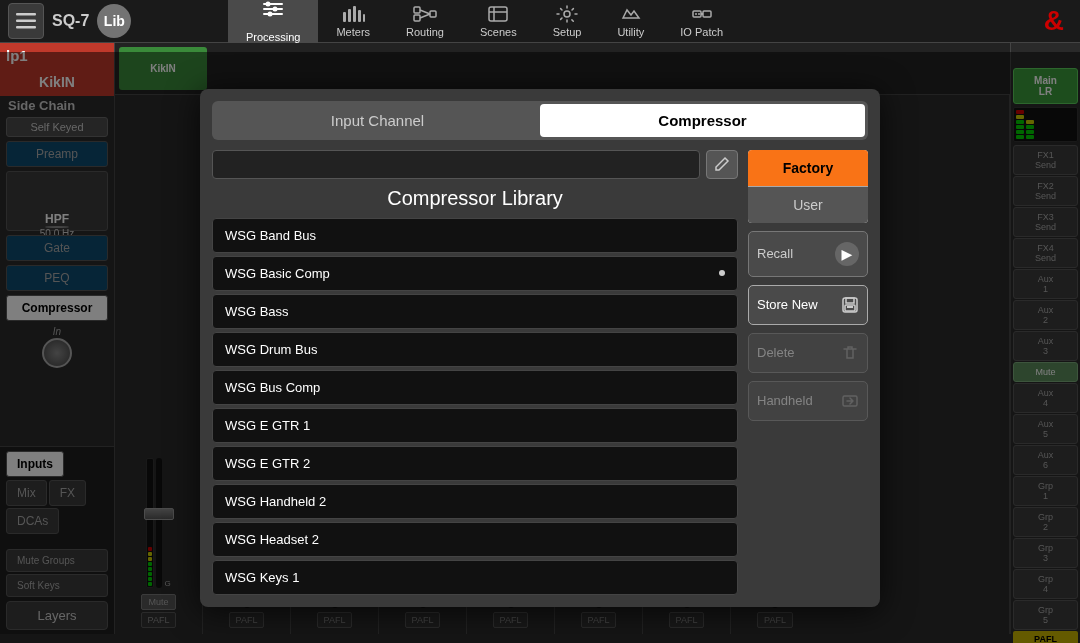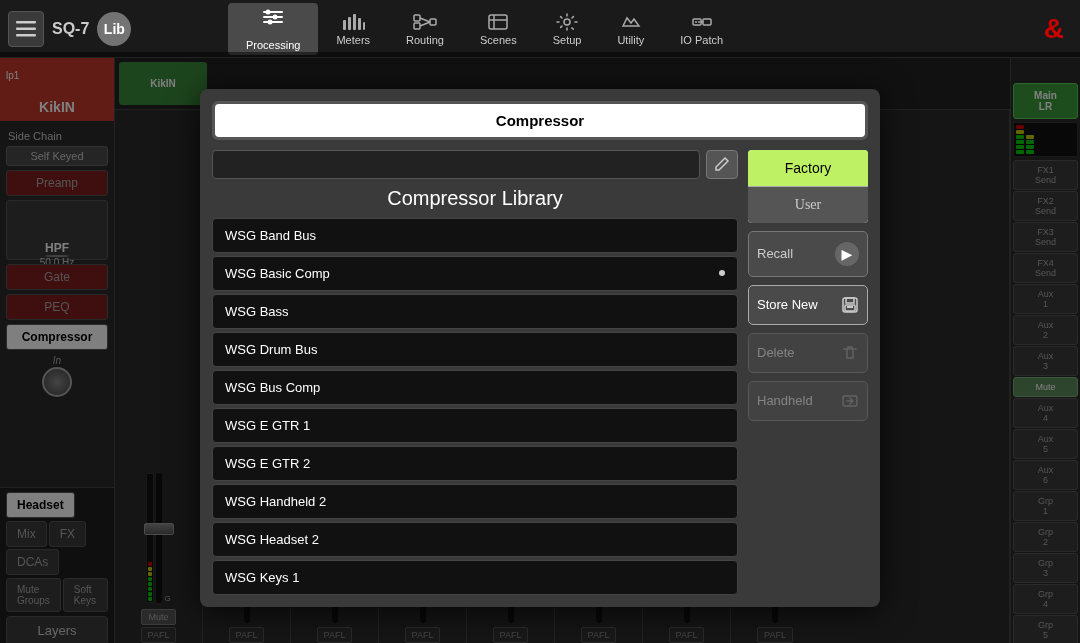--- a/index.html
+++ b/index.html
@@ -10,21 +10,21 @@
       font-family: Arial, sans-serif;
       overflow: hidden;
       position: relative;
     }
 
     
     .top-bar {
       display: flex;
       align-items: center;
       background: #1a1a1a;
-      height: 58px;
+      height: 43px;
       padding: 0 8px;
       border-bottom: 1px solid #444;
     }
     .top-bar-left {
       display: flex;
       align-items: center;
       gap: 8px;
       min-width: 220px;
     }
     .menu-btn {
@@ -89,50 +89,51 @@
     
     .left-panel {
       width: 115px;
       background: #2a2a2a;
       display: flex;
       flex-direction: column;
       border-right: 1px solid #444;
     }
     .channel-strip-top {
       background: #c0392b;
-      padding: 12px 6px;
-      color: #fff;
-      font-size: 10px;
-      font-weight: normal;
+      padding: 4px 6px;
+      color: #fff;
+      font-size: 15px;
+      font-weight: bold;
     }
     .channel-name-box {
       background: #c0392b;
       text-align: center;
       color: #fff;
       font-size: 14px;
       font-weight: bold;
       padding: 6px 4px;
     }
     .side-chain-label {
       color: #ccc;
-      font-size: 11px;
-      padding: 9px 8px 2px;
+      font-size: 13px;
+      padding: 2px 8px 2px;
+      font-weight: bold;
     }
     .self-keyed-btn {
       background: #4a4a4a;
       border: 1px solid #666;
       color: #ccc;
       font-size: 11px;
       margin: 2px 6px;
       padding: 3px 6px;
       border-radius: 3px;
       cursor: pointer;
     }
     .proc-btn {
-      background: #7f1d1d;
+      background: #0c4a6e;
       border: 1px solid #555;
       color: #aaa;
       font-size: 12px;
       margin: 2px 6px;
       padding: 5px 6px;
       border-radius: 3px;
       cursor: pointer;
       text-align: center;
     }
     .proc-btn.active {
@@ -379,22 +380,22 @@
     .filter-btn {
       display: block;
       width: 100%;
       padding: 10px 8px;
       text-align: center;
       cursor: pointer;
       font-size: 14px;
       border: none;
       background: transparent;
     }
-    .filter-btn.active { background: #bef264; color: #000; font-weight: normal; }
-    .filter-btn.inactive { background: #555; color: #ccc; font-family: Liberation Serif, serif; }
+    .filter-btn.active { background: #f97316; color: #000; font-weight: bold; }
+    .filter-btn.inactive { background: #555; color: #ccc; }
     .filter-divider { height: 1px; background: #aaa; }
     .action-btn {
       background: #4a4a4a;
       border: 1px solid #777;
       border-radius: 5px;
       color: #ccc;
       font-size: 13px;
       padding: 10px 8px;
       cursor: pointer;
       display: flex;
@@ -541,28 +542,28 @@
     </div>
     <button class="proc-btn">Gate</button>
     <button class="proc-btn">PEQ</button>
     <button class="proc-btn active">Compressor</button>
     <div class="in-label">In</div>
     <div class="trim-knob"></div>
     <div style="flex:1;"></div>
 
     <div class="bottom-nav">
       <div class="nav-tabs">
-        <div class="nav-tab active">Headset</div>
+        <div class="nav-tab active">Inputs</div>
       </div>
       <div style="display:flex; gap:2px; margin-top:3px; flex-wrap:wrap;">
         <div class="nav-tab">Mix</div>
         <div class="nav-tab">FX</div>
         <div class="nav-tab">DCAs</div>
       </div>
-      <div style="display:flex; gap:2px; margin-top:3px;">
+      <div style="display:flex; gap:2px; margin-top:15px;flex-direction:column;">
         <div class="nav-tab" style="font-size:10px;">Mute Groups</div>
         <div class="nav-tab" style="font-size:10px;">Soft Keys</div>
       </div>
       <div class="layers-btn">Layers</div>
     </div>
   </div>
 
   <div style="flex:1; display:flex; flex-direction:column; overflow:hidden;">
 
     <div style="display:flex; height:52px; background:#222; padding:4px 4px; gap:2px; border-bottom:1px solid #444;">
@@ -684,20 +685,21 @@
     <div class="fx-send-btn">Grp<br>4</div>
     <div class="fx-send-btn">Grp<br>5</div>
     <div style="background:#c8b400;color:#000;font-size:9px;padding:3px 2px;border-radius:2px;text-align:center;cursor:pointer;font-weight:bold;">PAFL</div>
   </div>
 </div>
 
 <div class="modal-overlay">
   <div class="modal">
 
     <div class="modal-tabs">
+      <div class="modal-tab">Input Channel</div>
       <div class="modal-tab active">Compressor</div>
     </div>
 
     <div class="modal-body">
 
       <div class="library-panel">
         <div class="search-row">
           <input class="search-input" type="text" placeholder="" style="">
           <div class="edit-btn">
             <svg width="16" height="16" viewBox="0 0 16 16" fill="none">

